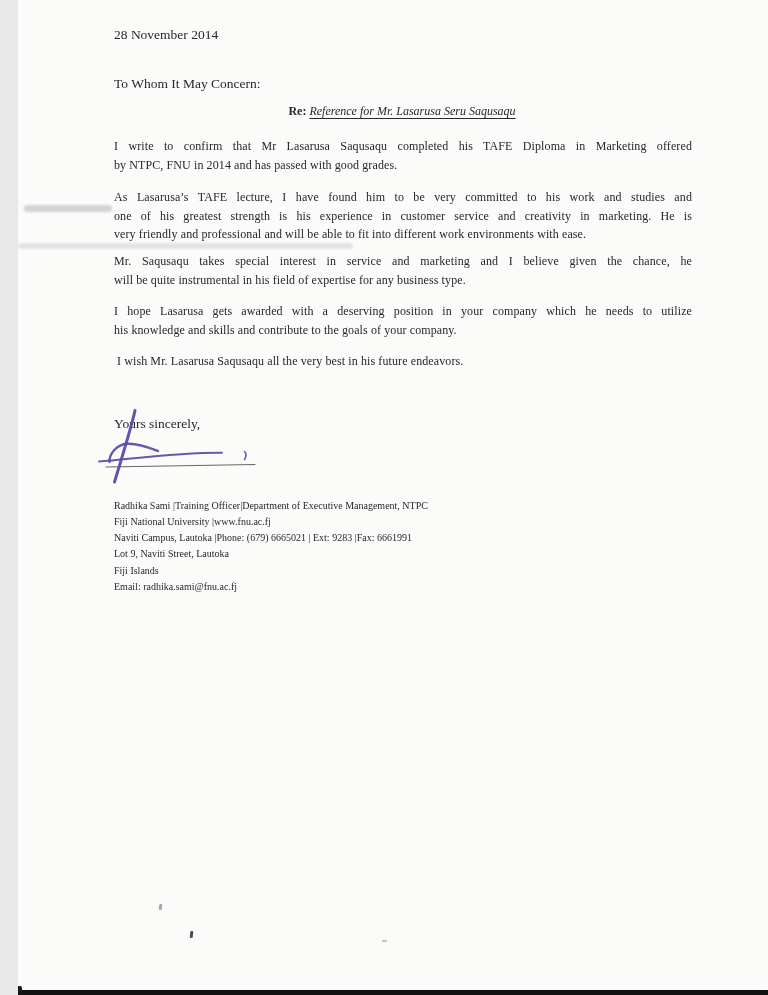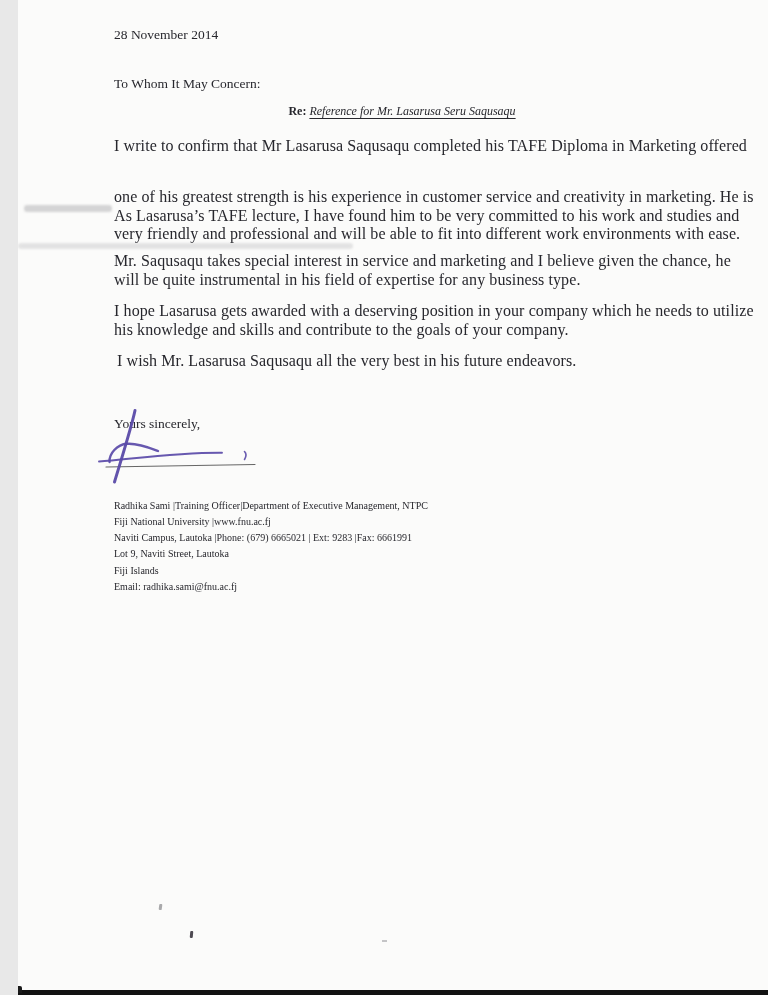--- a/index.html
+++ b/index.html
@@ -11,21 +11,21 @@
     margin-left:18px;
   }
   .abs { position:absolute; }
 
   .oneline { font-size:13.5px; line-height:17px; white-space:nowrap; }
 
   .subject { width:576px; text-align:center; font-size:12px; white-space:nowrap; }
   .subject .prefix { font-weight:bold; }
   .subject .title { font-style:italic; text-decoration:underline; text-underline-offset:2.5px; }
 
-  .para { width:578px; font-size:16px; line-height:18.6px; letter-spacing:0.1px; }
+  .para { width:578px; font-size:12px; line-height:18.6px; letter-spacing:0.1px; }
   .jline { text-align:justify; text-align-last:justify; white-space:nowrap; overflow:visible; }
   .jline-end { text-align-last:left; }
 
   .contact { }
   .cline { font-size:10px; line-height:16.15px; white-space:nowrap; }
 
   
   .edge-right  { right:0; top:8px; bottom:0; width:5px; background:#121212; border-radius:2px 0 0 0; }
   .edge-bottom { left:0; right:0; bottom:0; height:5px; background:#121212; }
   .corner-wedge{ right:0; bottom:0; width:0; height:0; border-bottom:14px solid #121212; border-left:26px solid transparent; }
@@ -46,25 +46,26 @@
   <div class="abs oneline" style="left:96px; top:75px;">To Whom It May Concern:</div>
 
   <div class="abs subject" style="left:96px; top:104px;">
     <span class="prefix">Re:</span>
     <span> </span>
     <span class="title">Reference for Mr. Lasarusa Seru Saqusaqu</span>
   </div>
 
   <div class="abs para" style="left:96px; top:137px;">
       <div class="jline">I write to confirm that Mr Lasarusa Saqusaqu completed his TAFE Diploma in Marketing offered</div>
+      <div class="jline jline-end">by NTPC, FNU in 2014 and has passed with good grades.</div>
     </div>
 
   <div class="abs para" style="left:96px; top:188px;">
+      <div class="jline">As Lasarusa’s TAFE lecture, I have found him to be very committed to his work and studies and</div>
       <div class="jline">one of his greatest strength is his experience in customer service and creativity in marketing. He is</div>
-      <div class="jline">As Lasarusa’s TAFE lecture, I have found him to be very committed to his work and studies and</div>
       <div class="jline jline-end">very friendly and professional and will be able to fit into different work environments with ease.</div>
     </div>
 
   <div class="abs para" style="left:96px; top:252px;">
       <div class="jline">Mr. Saqusaqu takes special interest in service and marketing and I believe given the chance, he</div>
       <div class="jline jline-end">will be quite instrumental in his field of expertise for any business type.</div>
     </div>
 
   <div class="abs para" style="left:99px; top:352px;">
       <div class="jline jline-end">I wish Mr. Lasarusa Saqusaqu all the very best in his future endeavors.</div>

